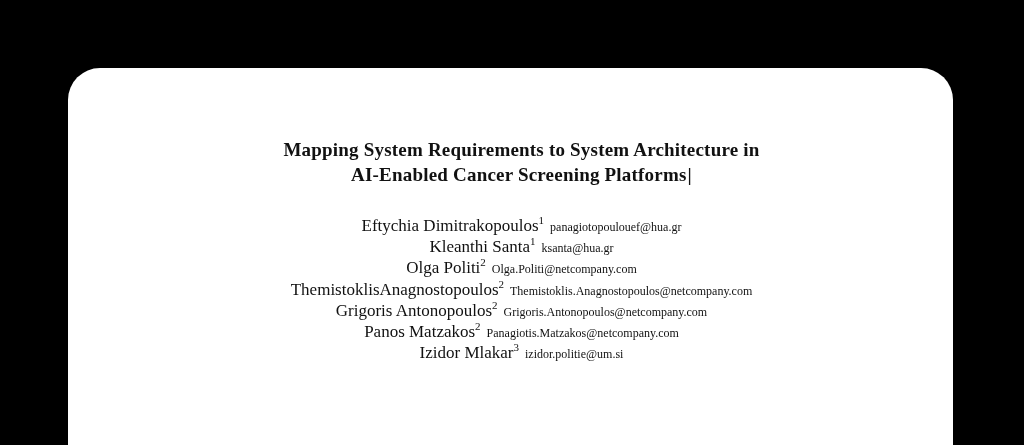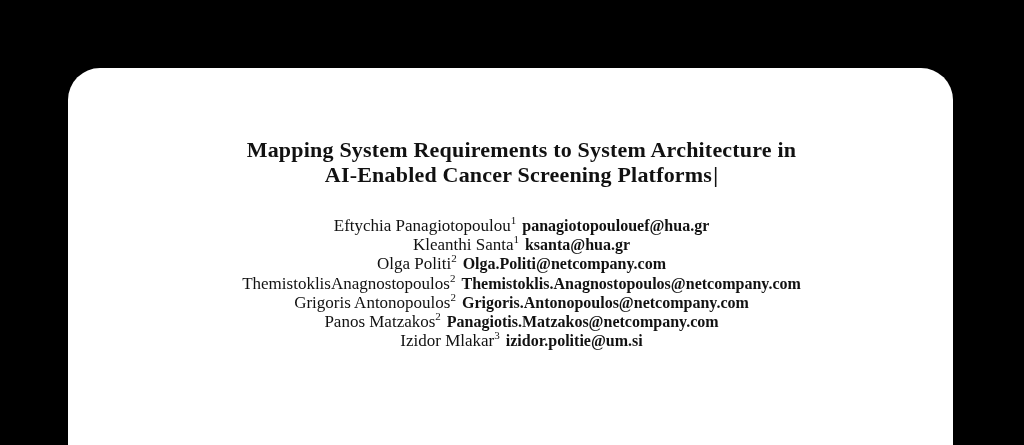--- a/index.html
+++ b/index.html
@@ -25,21 +25,21 @@
   }
   .content {
     padding-top: 69px;
     padding-left: 22px;
     text-align: center;
     color: #111111;
     font-family: "Liberation Serif", "DejaVu Serif", serif;
   }
   .title {
     margin: 0;
-    font-size: 22px;
+    font-size: 19px;
     line-height: 25px;
     font-weight: 700;
     letter-spacing: 0.2px;
   }
   .caret {
     font-weight: 700;
     margin-left: 1px;
   }
   .authors {
     margin-top: 29px;
@@ -47,34 +47,33 @@
   .author-row {
     font-size: 17px;
     line-height: 19.2px;
     white-space: nowrap;
   }
   .author-sup {
     font-size: 11px;
     line-height: 0;
   }
   .author-email {
-    font-size: 16px;
+    font-size: 12px;
     margin-left: 6px;
-    font-weight: bold;
   }
 </style>
 </head>
 <body>
 
 <div class="canvas" style="background: rgb(0, 0, 0);">
   <div class="page" style="background: rgb(255, 255, 255);">
     <div class="content" style="color: rgb(17, 17, 17);">
       <h1 class="title"><span>Mapping System Requirements to System Architecture in</span><br><span>AI-Enabled Cancer Screening Platforms</span><span class="caret">|</span></h1>
       <div class="authors">
-          <div class="author-row"><span class="author-name">Eftychia Panagiotopoulou</span><sup class="author-sup">1</sup><span class="author-email">panagiotopoulouef@hua.gr</span></div>
+          <div class="author-row"><span class="author-name">Eftychia Dimitrakopoulos</span><sup class="author-sup">1</sup><span class="author-email">panagiotopoulouef@hua.gr</span></div>
           <div class="author-row"><span class="author-name">Kleanthi Santa</span><sup class="author-sup">1</sup><span class="author-email">ksanta@hua.gr</span></div>
           <div class="author-row"><span class="author-name">Olga Politi</span><sup class="author-sup">2</sup><span class="author-email">Olga.Politi@netcompany.com</span></div>
           <div class="author-row"><span class="author-name">ThemistoklisAnagnostopoulos</span><sup class="author-sup">2</sup><span class="author-email">Themistoklis.Anagnostopoulos@netcompany.com</span></div>
           <div class="author-row"><span class="author-name">Grigoris Antonopoulos</span><sup class="author-sup">2</sup><span class="author-email">Grigoris.Antonopoulos@netcompany.com</span></div>
           <div class="author-row"><span class="author-name">Panos Matzakos</span><sup class="author-sup">2</sup><span class="author-email">Panagiotis.Matzakos@netcompany.com</span></div>
           <div class="author-row"><span class="author-name">Izidor Mlakar</span><sup class="author-sup">3</sup><span class="author-email">izidor.politie@um.si</span></div>
         </div>
     </div>
   </div>
 </div>

